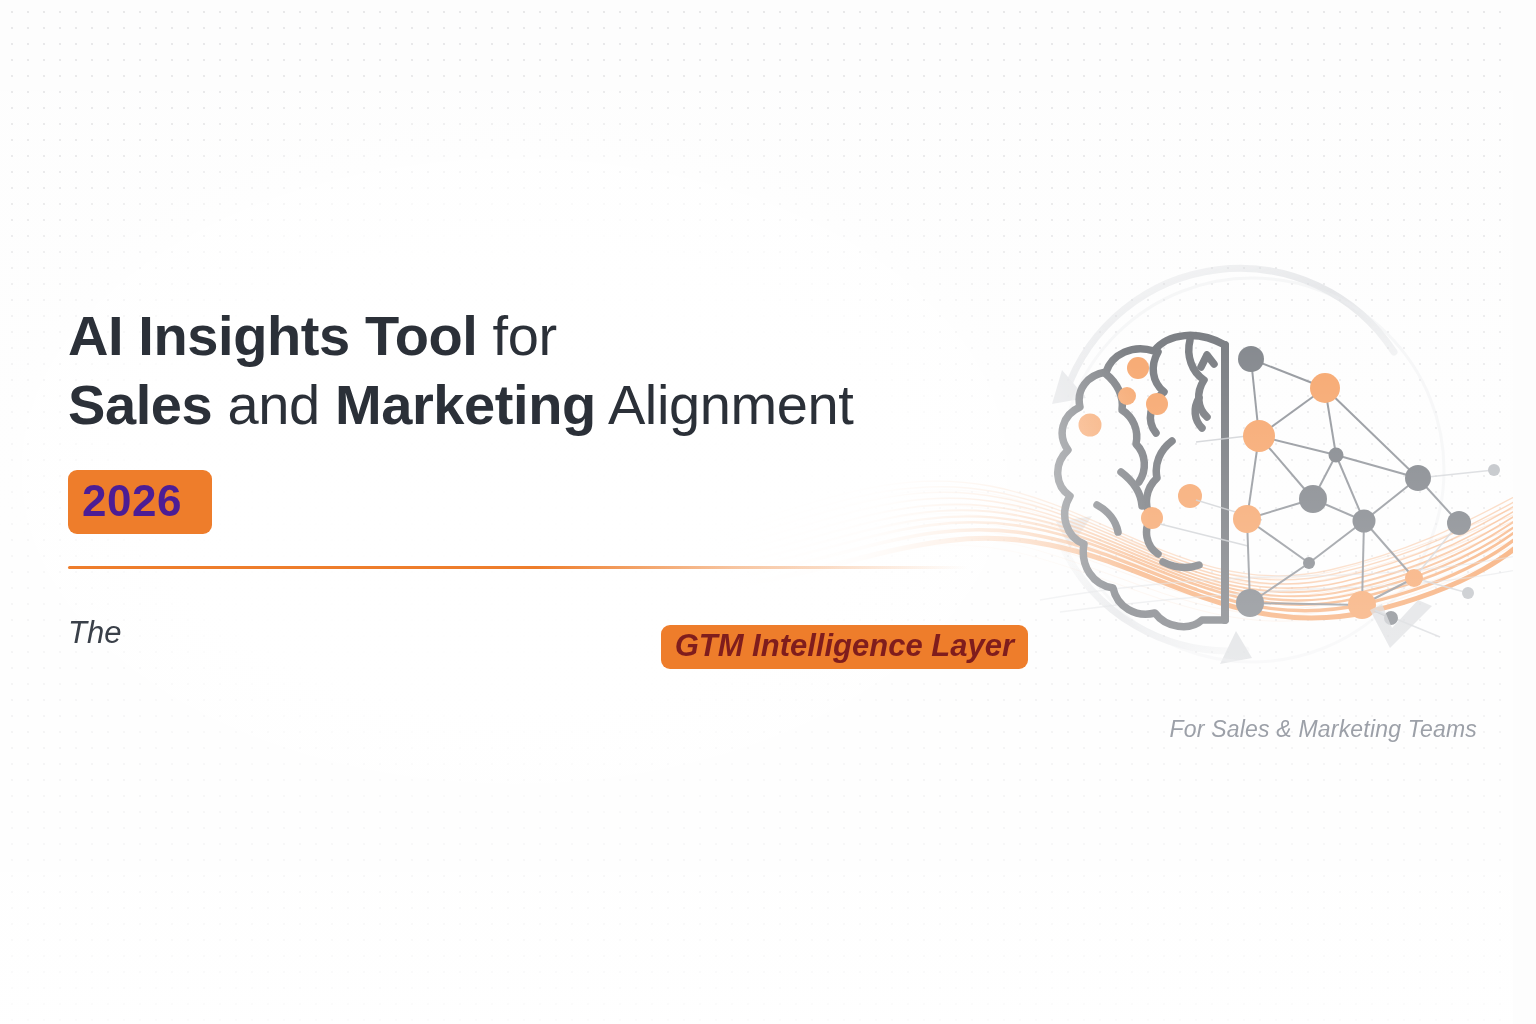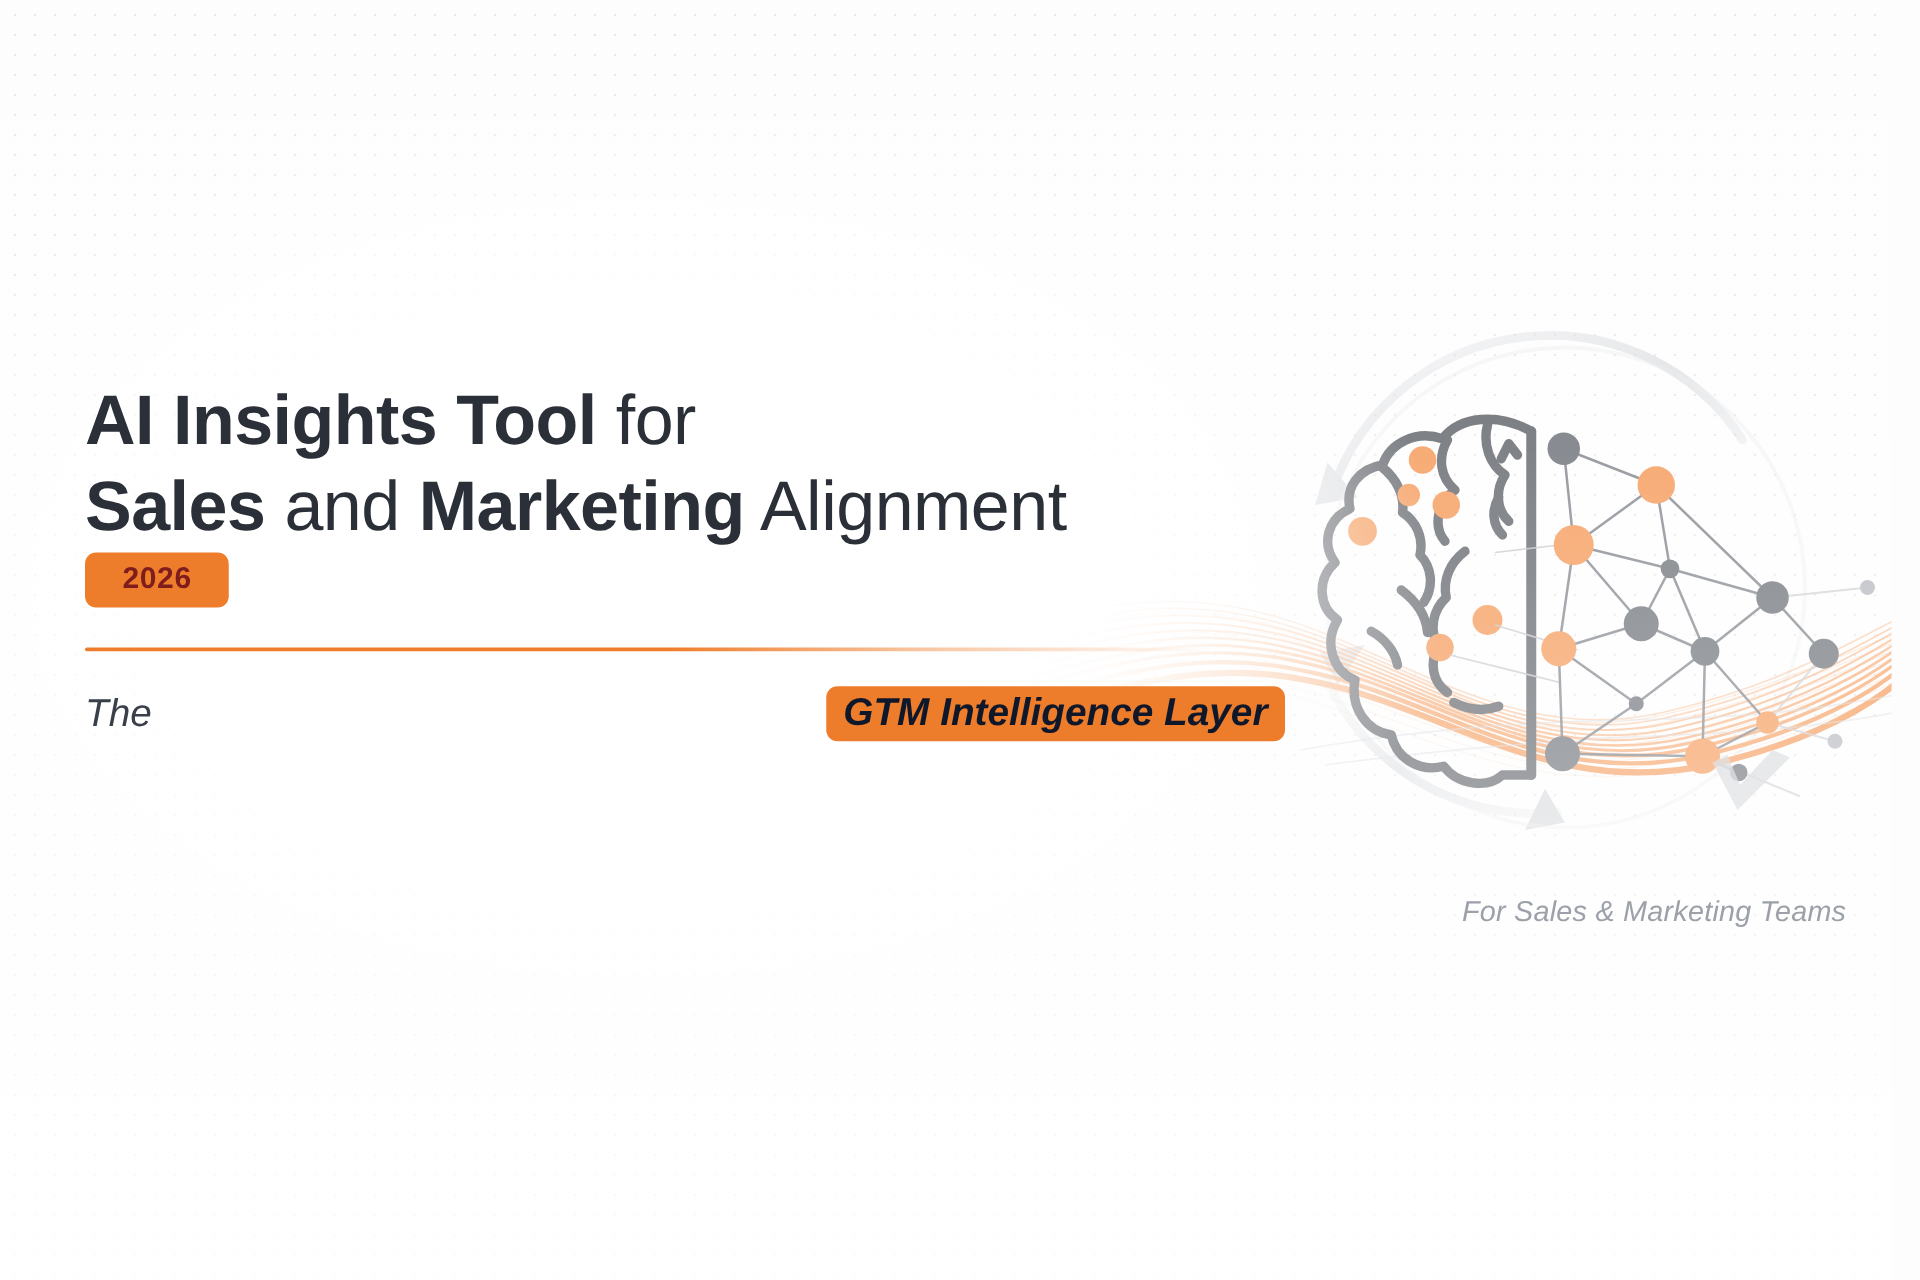--- a/index.html
+++ b/index.html
@@ -50,30 +50,30 @@
     color:#2B3038;
     font-size:56px;
     line-height:1.16;
     letter-spacing:-0.4px;
     white-space:nowrap;
   }
   .headline .thin{ font-weight:400; }
   .headline .bold{ font-weight:700; }
 
   #line1{ margin-bottom:4px; }
-  #line2{ margin-bottom:4px; }
+  #line2{ margin-bottom:32px; }
 
   .year-badge{
     display:inline-block;
     background:#EE7D2B;
-    color:#7f1d1d;
-    font-size:24px;
+    color:#4c1d95;
+    font-size:44px;
     font-weight:700;
     letter-spacing:0.5px;
-    padding:9px 30px 11px 30px;
+    padding:9px 30px 11px 14px;
     border-radius:9px;
     line-height:1;
   }
 
   #divider{
     margin-top:32px;
     height:3px;
     width:900px;
     background:linear-gradient(to right,#EE7D2B 0%,#EE7D2B 52%,rgba(238,125,43,0.45) 74%,rgba(238,125,43,0) 100%);
     border-radius:2px;
@@ -87,26 +87,27 @@
     white-space:nowrap;
     display:flex;
     align-items:center;
     gap:10px;
     justify-content:space-between;
   }
   .sub-plain{ font-weight:400; font-style:italic; }
   .sub-badge{
     display:inline-block;
     background:#EE7D2B;
-    color:#0f172a;
+    color:#7f1d1d;
     font-weight:700;
     font-style:italic;
     padding:5px 14px 7px 14px;
     border-radius:9px;
     line-height:1.05;
+    margin-top:28px;
   }
 
   #audience{
     position:absolute;
     right:36px;
     top:716px;
     font-size:23px;
     font-style:italic;
     color:#9CA0A8;
     letter-spacing:0.2px;

